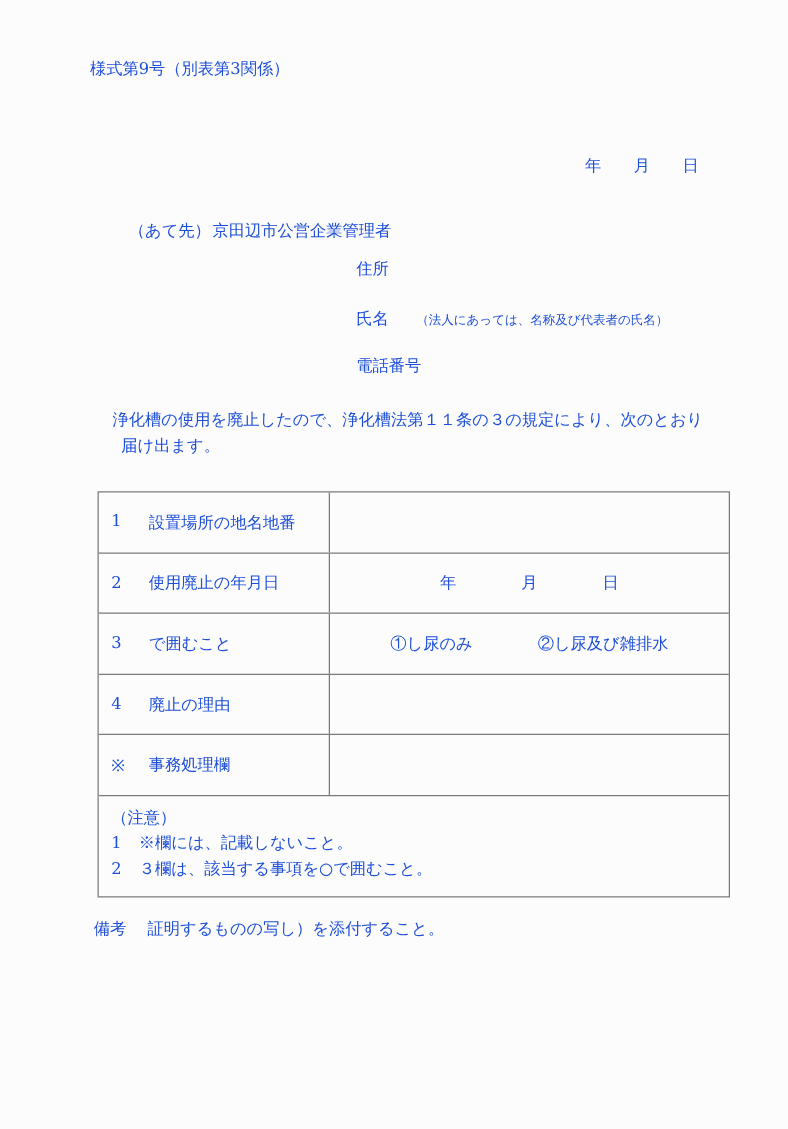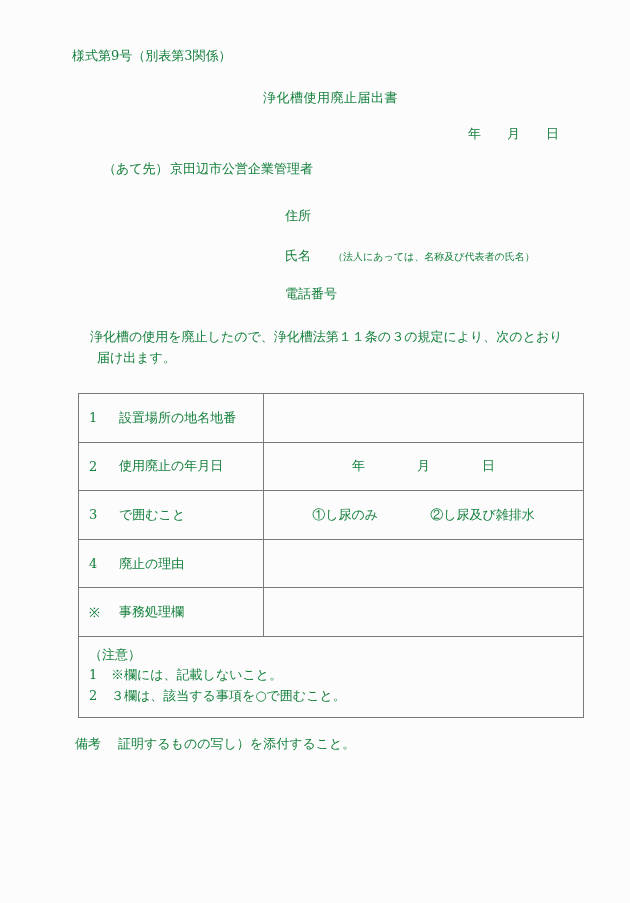--- a/index.html
+++ b/index.html
@@ -5,32 +5,32 @@
   html, body {
     margin: 0;
     padding: 0;
     background: #ffffff;
   }
   .page {
     position: relative;
     width: 630px;
     height: 903px;
     background: #fcfcfc;
-    color: #15803d;
+    color: #1d4ed8;
     font-family: "DejaVu Serif", "Liberation Serif", serif;
     font-size: 13px;
     overflow: hidden;
   }
   .abs { position: absolute; white-space: nowrap; line-height: 20px; }
 
   .form-number { left: 72px; top: 46px; }
   .doc-title   { left: 263px; top: 88px; letter-spacing: 0.5px; }
   .date-line   { left: 468px; top: 124px; }
 
-  .addressee       { left: 103px; top: 160px; font-family: Liberation Mono, monospace; }
+  .addressee       { left: 103px; top: 176px; }
   .addressee-name  { position: absolute; left: 67px; white-space: nowrap; }
 
   .address-label { left: 285px; top: 206px; }
   .name-line     { left: 285px; top: 246px; }
   .name-note     { font-size: 10px; margin-left: 22px; }
   .phone-label   { left: 285px; top: 284px; }
 
   .body-text { left: 68px; top: 326px; line-height: 21px; }
   .body-text .line { display: block; white-space: nowrap; margin-left: 29px; }
   .body-text .line.indent { margin-left: 22px; }
@@ -86,21 +86,20 @@
   .remarks-text .rline  { display: block; white-space: nowrap; }
   .remarks-text .rline2 { margin-left: -10px; text-align: right; }
 </style>
 </head>
 <body>
 
 <div class="page">
 
   <div class="abs form-number">様式第9号（別表第3関係）</div>
 
-  <div class="abs doc-title">浄化槽使用廃止届出書</div>
 
   <div class="abs date-line">年　　月　　日</div>
 
   <div class="abs addressee">
     <span>（あて先）</span>
     <span class="addressee-name">京田辺市公営企業管理者</span>
   </div>
 
   <div class="abs address-label">住所</div>
 

